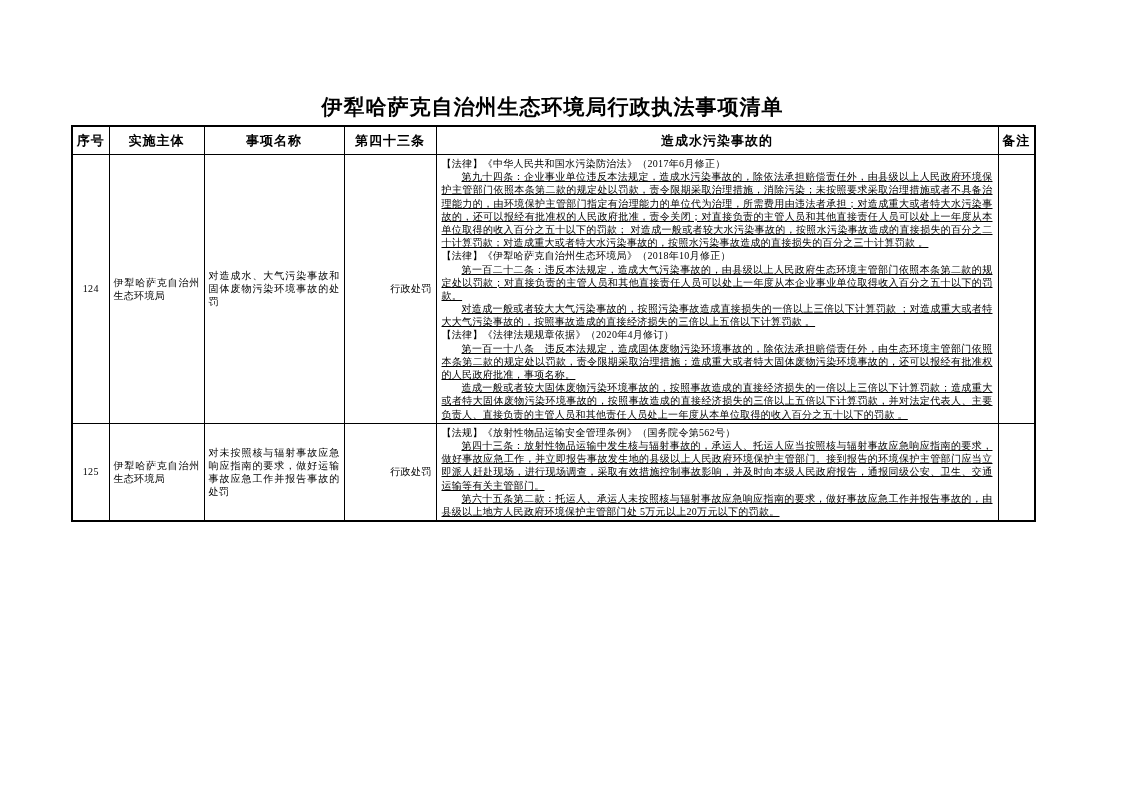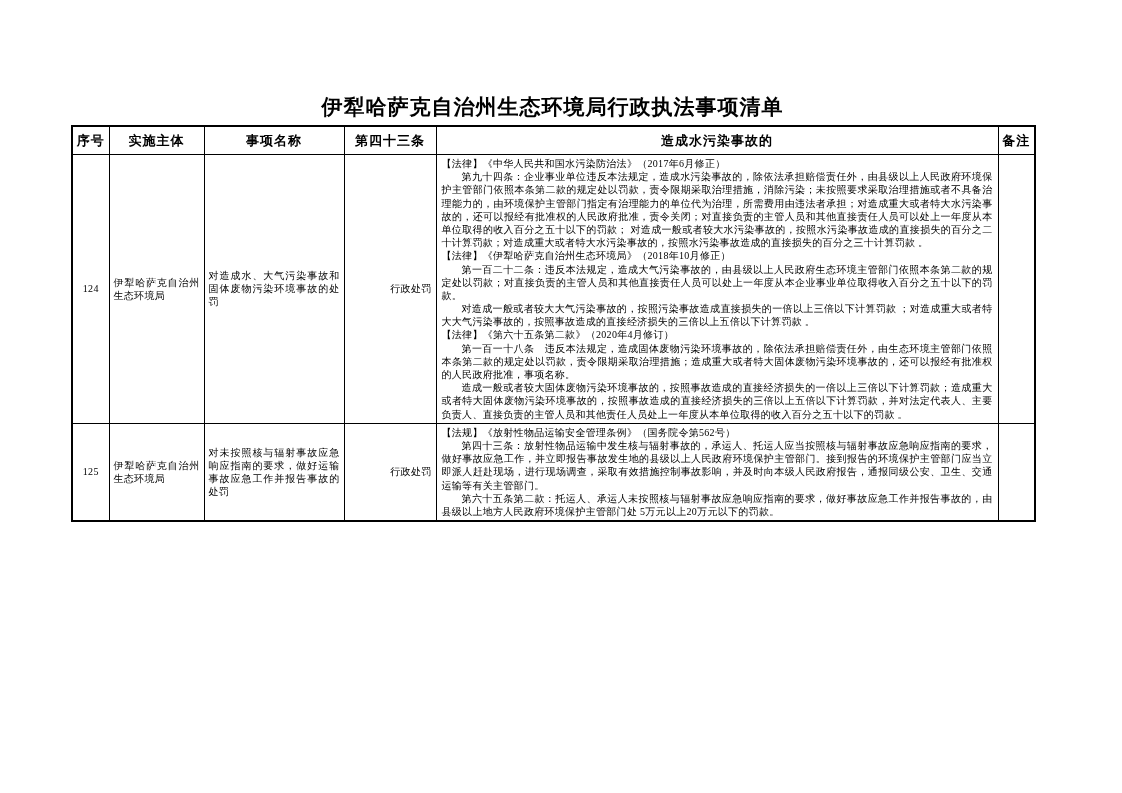--- a/index.html
+++ b/index.html
@@ -37,21 +37,21 @@
   tr.row-a { height:265px; }
   tr.row-b { height:93px; }
   td.seq-cell { text-align:center; padding:8px; }
   td.subject-cell, td.name-cell { text-align:justify; }
   td.type-cell { text-align:right; }
   td.legal-cell {
     vertical-align:top; text-align:justify;
     padding:2px 5px 2px 5px;
   }
   td.legal-cell p { margin:0; padding:0; }
-  td.legal-cell p.law-para { text-indent:2em; }
+  td.legal-cell p.law-para { text-indent:2em;text-decoration:underline; }
   td.remark-cell { padding:0; }
 </style>
 </head>
 <body>
 
 <div class="page">
 
   <div class="doc-title">伊犁哈萨克自治州生态环境局行政执法事项清单</div>
 
   <table class="law-table">
@@ -78,21 +78,21 @@
         <td class="seq-cell">124</td>
         <td class="subject-cell">伊犁哈萨克自治州生态环境局</td>
         <td class="name-cell">对造成水、大气污染事故和固体废物污染环境事故的处罚</td>
         <td class="type-cell">行政处罚</td>
         <td class="legal-cell">
             <p class="law-head">【法律】《中华人民共和国水污染防治法》（2017年6月修正）</p>
             <p class="law-para">第九十四条：企业事业单位违反本法规定，造成水污染事故的，除依法承担赔偿责任外，由县级以上人民政府环境保护主管部门依照本条第二款的规定处以罚款，责令限期采取治理措施，消除污染；未按照要求采取治理措施或者不具备治理能力的，由环境保护主管部门指定有治理能力的单位代为治理，所需费用由违法者承担；对造成重大或者特大水污染事故的，还可以报经有批准权的人民政府批准，责令关闭；对直接负责的主管人员和其他直接责任人员可以处上一年度从本单位取得的收入百分之五十以下的罚款； 对造成一般或者较大水污染事故的，按照水污染事故造成的直接损失的百分之二十计算罚款；对造成重大或者特大水污染事故的，按照水污染事故造成的直接损失的百分之三十计算罚款 。</p>
             <p class="law-head">【法律】《伊犁哈萨克自治州生态环境局》（2018年10月修正）</p>
             <p class="law-para">第一百二十二条：违反本法规定，造成大气污染事故的，由县级以上人民政府生态环境主管部门依照本条第二款的规定处以罚款；对直接负责的主管人员和其他直接责任人员可以处上一年度从本企业事业单位取得收入百分之五十以下的罚款。</p>
             <p class="law-para">对造成一般或者较大大气污染事故的，按照污染事故造成直接损失的一倍以上三倍以下计算罚款 ；对造成重大或者特大大气污染事故的，按照事故造成的直接经济损失的三倍以上五倍以下计算罚款 。</p>
-            <p class="law-head">【法律】《第六十五条第二款》（2020年4月修订）</p>
+            <p class="law-head">【法律】《法律法规规章依据》（2020年4月修订）</p>
             <p class="law-para">第一百一十八条　违反本法规定，造成固体废物污染环境事故的，除依法承担赔偿责任外，由生态环境主管部门依照本条第二款的规定处以罚款，责令限期采取治理措施；造成重大或者特大固体废物污染环境事故的，还可以报经有批准权的人民政府批准，事项名称。</p>
             <p class="law-para">造成一般或者较大固体废物污染环境事故的，按照事故造成的直接经济损失的一倍以上三倍以下计算罚款；造成重大或者特大固体废物污染环境事故的，按照事故造成的直接经济损失的三倍以上五倍以下计算罚款，并对法定代表人、主要负责人、直接负责的主管人员和其他责任人员处上一年度从本单位取得的收入百分之五十以下的罚款 。</p>
           </td>
         <td class="remark-cell"></td>
       </tr>
       <tr class="row-b">
         <td class="seq-cell">125</td>
         <td class="subject-cell">伊犁哈萨克自治州生态环境局</td>
         <td class="name-cell">对未按照核与辐射事故应急响应指南的要求，做好运输事故应急工作并报告事故的处罚</td>
         <td class="type-cell">行政处罚</td>

